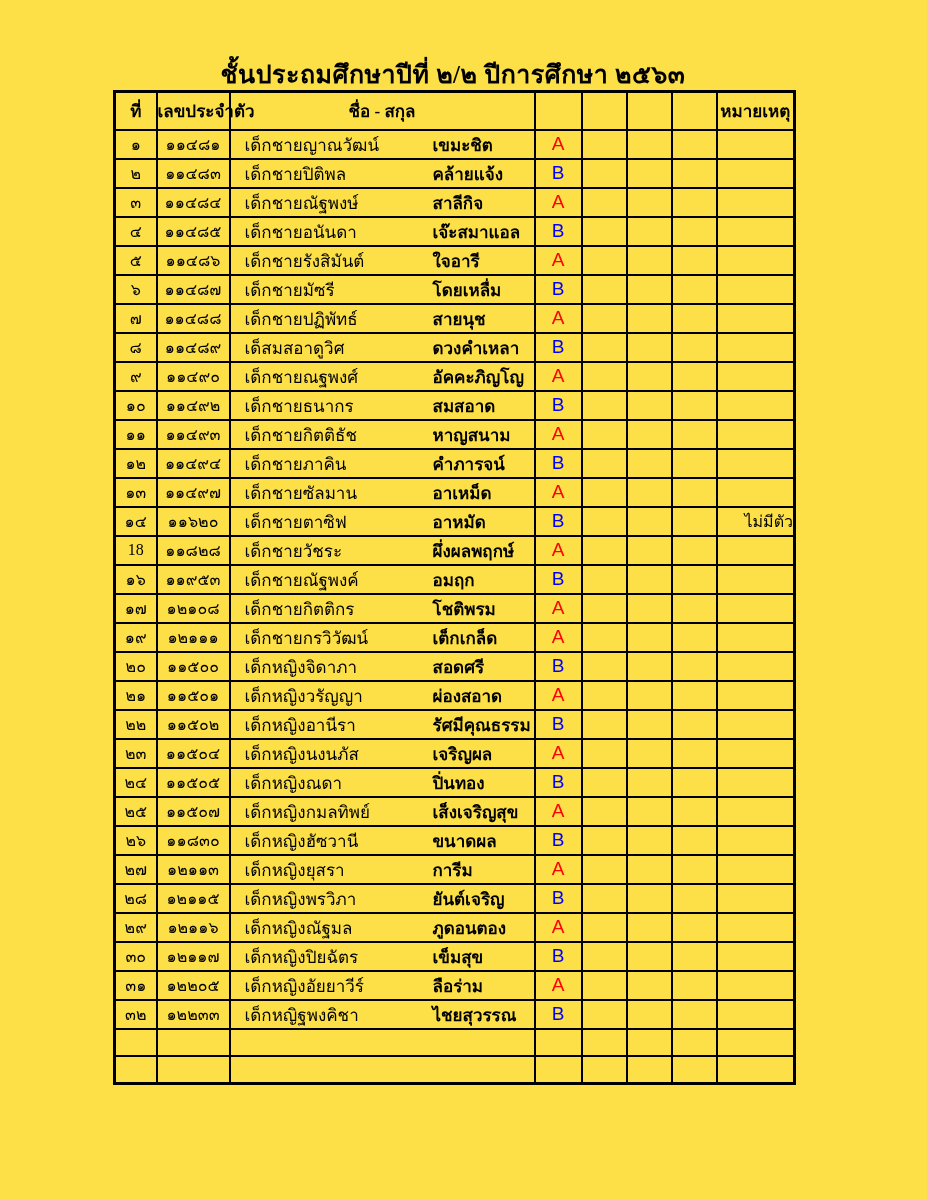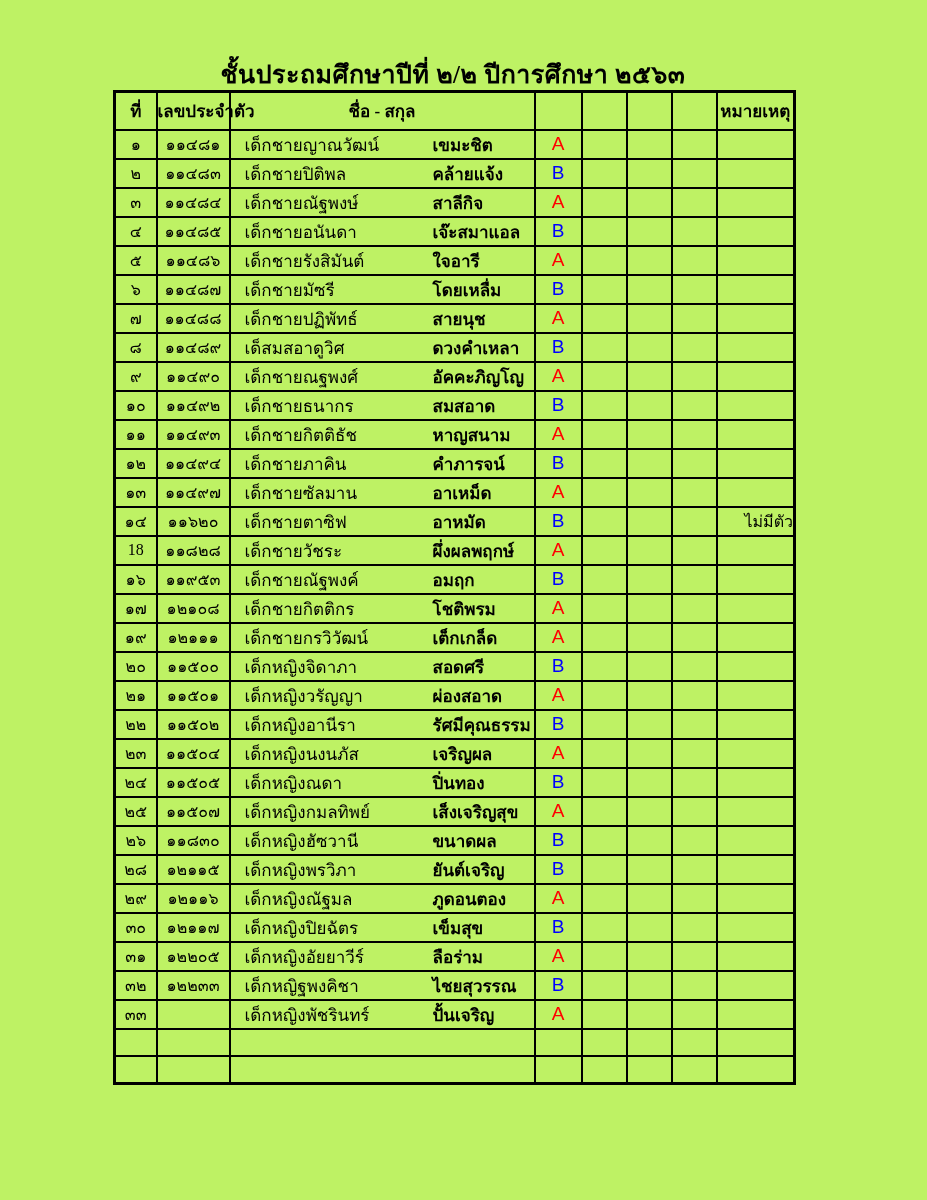--- a/index.html
+++ b/index.html
@@ -4,21 +4,21 @@
 <style>
   html, body {
     margin: 0;
     padding: 0;
     background: #ffffff;
   }
   .page {
     position: relative;
     width: 927px;
     height: 1200px;
-    background: #bef264;
+    background: #fde047;
     font-family: "Liberation Serif", "DejaVu Sans", serif;
     color: #000000;
   }
   .doc-title {
     position: absolute;
     top: 54px;
     left: 113px;
     width: 680px;
     text-align: center;
     font-size: 25px;
@@ -353,20 +353,30 @@
           <td class="c-no">๒๖</td>
           <td class="c-id">๑๑๘๓๐</td>
           <td class="c-name"><span class="first">เด็กหญิงฮัซวานี</span><span class="last">ขนาดผล</span></td>
           <td class="c-grade" style="color: rgb(0, 0, 255);">B</td>
           <td class="c-empty"></td>
           <td class="c-empty"></td>
           <td class="c-empty"></td>
           <td class="c-note"></td>
         </tr>
         <tr>
+          <td class="c-no">๒๗</td>
+          <td class="c-id">๑๒๑๑๓</td>
+          <td class="c-name"><span class="first">เด็กหญิงยุสรา</span><span class="last">การีม</span></td>
+          <td class="c-grade" style="color: rgb(255, 0, 0);">A</td>
+          <td class="c-empty"></td>
+          <td class="c-empty"></td>
+          <td class="c-empty"></td>
+          <td class="c-note"></td>
+        </tr>
+        <tr>
           <td class="c-no">๒๘</td>
           <td class="c-id">๑๒๑๑๕</td>
           <td class="c-name"><span class="first">เด็กหญิงพรวิภา</span><span class="last">ยันต์เจริญ</span></td>
           <td class="c-grade" style="color: rgb(0, 0, 255);">B</td>
           <td class="c-empty"></td>
           <td class="c-empty"></td>
           <td class="c-empty"></td>
           <td class="c-note"></td>
         </tr>
         <tr>
@@ -397,30 +407,20 @@
           <td class="c-empty"></td>
           <td class="c-empty"></td>
           <td class="c-empty"></td>
           <td class="c-note"></td>
         </tr>
         <tr>
           <td class="c-no">๓๒</td>
           <td class="c-id">๑๒๒๓๓</td>
           <td class="c-name"><span class="first">เด็กหญิฐพงคิชา</span><span class="last">ไชยสุวรรณ</span></td>
           <td class="c-grade" style="color: rgb(0, 0, 255);">B</td>
-          <td class="c-empty"></td>
-          <td class="c-empty"></td>
-          <td class="c-empty"></td>
-          <td class="c-note"></td>
-        </tr>
-        <tr>
-          <td class="c-no">๓๓</td>
-          <td class="c-id"></td>
-          <td class="c-name"><span class="first">เด็กหญิงพัชรินทร์</span><span class="last">ปั้นเจริญ</span></td>
-          <td class="c-grade" style="color: rgb(255, 0, 0);">A</td>
           <td class="c-empty"></td>
           <td class="c-empty"></td>
           <td class="c-empty"></td>
           <td class="c-note"></td>
         </tr>
         <tr>
           <td class="c-no"></td>
           <td class="c-id"></td>
           <td class="c-name"><span class="first"></span><span class="last"></span></td>
           <td class="c-grade"></td>

